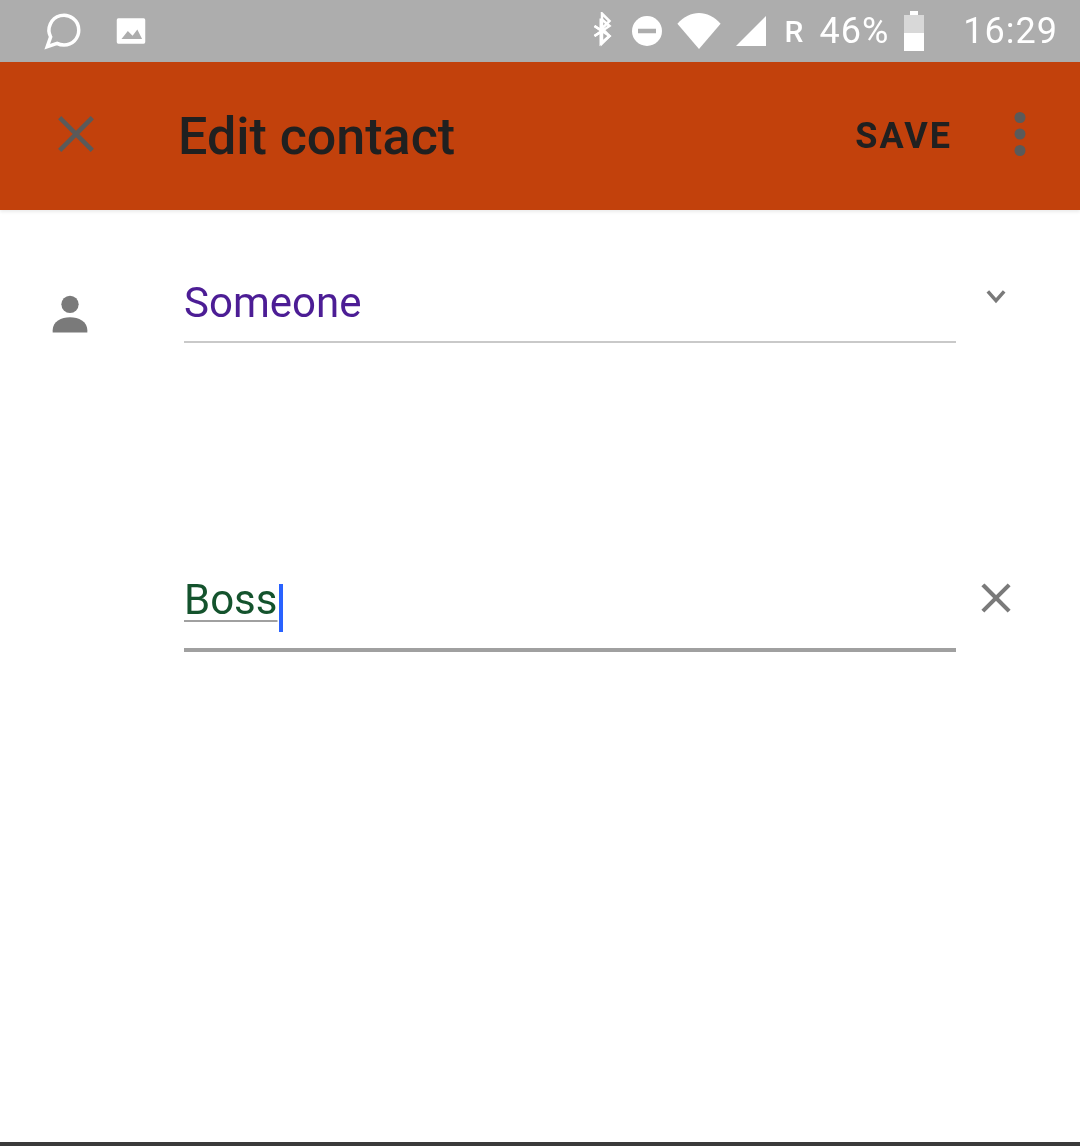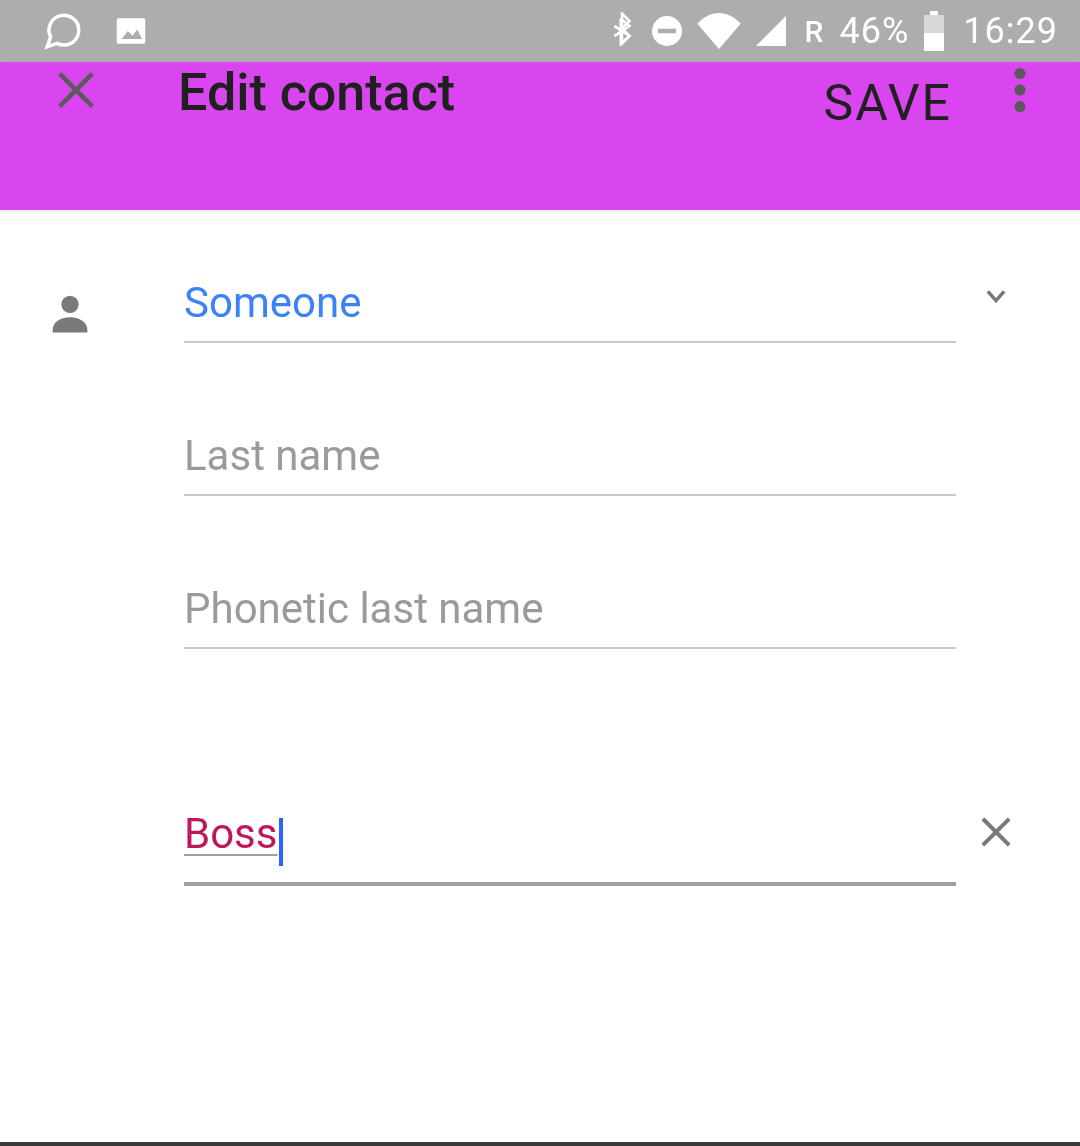--- a/index.html
+++ b/index.html
@@ -47,45 +47,45 @@
     .sb-r {
       font-size: 30px;
       font-weight: 500;
       color: #ffffff;
       margin: 0 4px;
     }
 
     
     .appbar {
       height: 148px;
-      background: #d946ef;
-      display: flex;
-      align-items: flex-start;
+      background: #c2410c;
+      display: flex;
+      align-items: center;
       padding: 0 30px 0 46px;
       box-shadow: 0 2px 3px rgba(0,0,0,0.08);
       position: relative;
     }
     .appbar .close-btn {
       width: 60px;
       height: 60px;
       display:flex;
       align-items:center;
       justify-content:center;
     }
     .appbar .title {
       margin-left: 72px;
       font-size: 52px;
       color: #202020;
       font-weight: 500;
     }
     .appbar .spacer { flex: 1; }
     .appbar .save-btn {
-      font-size: 50px;
+      font-size: 36px;
       color: #202020;
-      font-weight: 400;
+      font-weight: 700;
       letter-spacing: 2px;
       padding: 12px 16px;
     }
     .appbar .more-btn {
       width: 60px;
       height: 60px;
       margin-left: 22px;
       display:flex;
       align-items:center;
       justify-content:center;
@@ -119,32 +119,32 @@
     .field {
       flex: 1;
       border-bottom: 2px solid #c9c9c9;
       padding: 26px 0 14px 0;
     }
     .field input {
       border: none;
       outline: none;
       width: 100%;
       font-size: 42px;
-      color: #3b82f6;
+      color: #4c1d95;
       background: transparent;
     }
     .field input::placeholder {
       color: #9a9a9a;
     }
     .field.active {
       border-bottom: 4px solid #a0a0a0;
     }
     .field.active .value {
       font-size: 42px;
-      color: #be185d;
+      color: #14532d;
       text-decoration: underline;
       text-decoration-color: #a0a0a0;
       text-decoration-thickness: 2px;
       text-underline-offset: 6px;
       display:inline-block;
     }
     .cursor {
       display:inline-block;
       width: 4px;
       height: 48px;
@@ -214,21 +214,21 @@
     </span>
     <span class="sb-r">R</span>
     <span class="sb-text">46%</span>
     <span class="sb-icon">
       <svg width="26" height="40" viewBox="0 0 12 20">
         <rect x="4" y="0" width="4" height="2" fill="#ffffff"></rect>
         <rect x="1" y="2" width="10" height="18" fill="#d8d8d8"></rect>
         <rect x="1" y="11" width="10" height="9" fill="#ffffff"></rect>
       </svg>
     </span>
-    <span class="sb-text" style="margin-left:4px">16:29</span>
+    <span class="sb-text" style="margin-left:24px">16:29</span>
   </div>
 </div>
 
 <div class="appbar">
   <div class="close-btn">
     <span>
       <svg width="44" height="44" viewBox="0 0 24 24" stroke="#5a5a5a" stroke-width="2.5" fill="none" stroke-linecap="square">
         <line x1="4" y1="4" x2="20" y2="20"></line>
         <line x1="20" y1="4" x2="4" y2="20"></line>
       </svg>
@@ -266,33 +266,23 @@
       <span>
         <svg width="40" height="28" viewBox="0 0 24 24" fill="none" stroke="#7a7a7a" stroke-width="3">
           <polyline points="5,8 12,16 19,8"></polyline>
         </svg>
       </span>
     </div>
   </div>
 
   <div class="row tight">
     <div class="leading"></div>
-    <div class="field">
-      <input type="text" placeholder="Last name" style="">
-    </div>
     <div class="trailing"></div>
   </div>
 
-  <div class="row tight">
-    <div class="leading"></div>
-    <div class="field">
-      <input type="text" placeholder="Phonetic last name" style="">
-    </div>
-    <div class="trailing"></div>
-  </div>
 
 
   <div class="row tight">
     <div class="leading"></div>
     <div class="trailing"></div>
   </div>
 
   <div class="row tight">
     <div class="leading"></div>
     <div class="field active">

